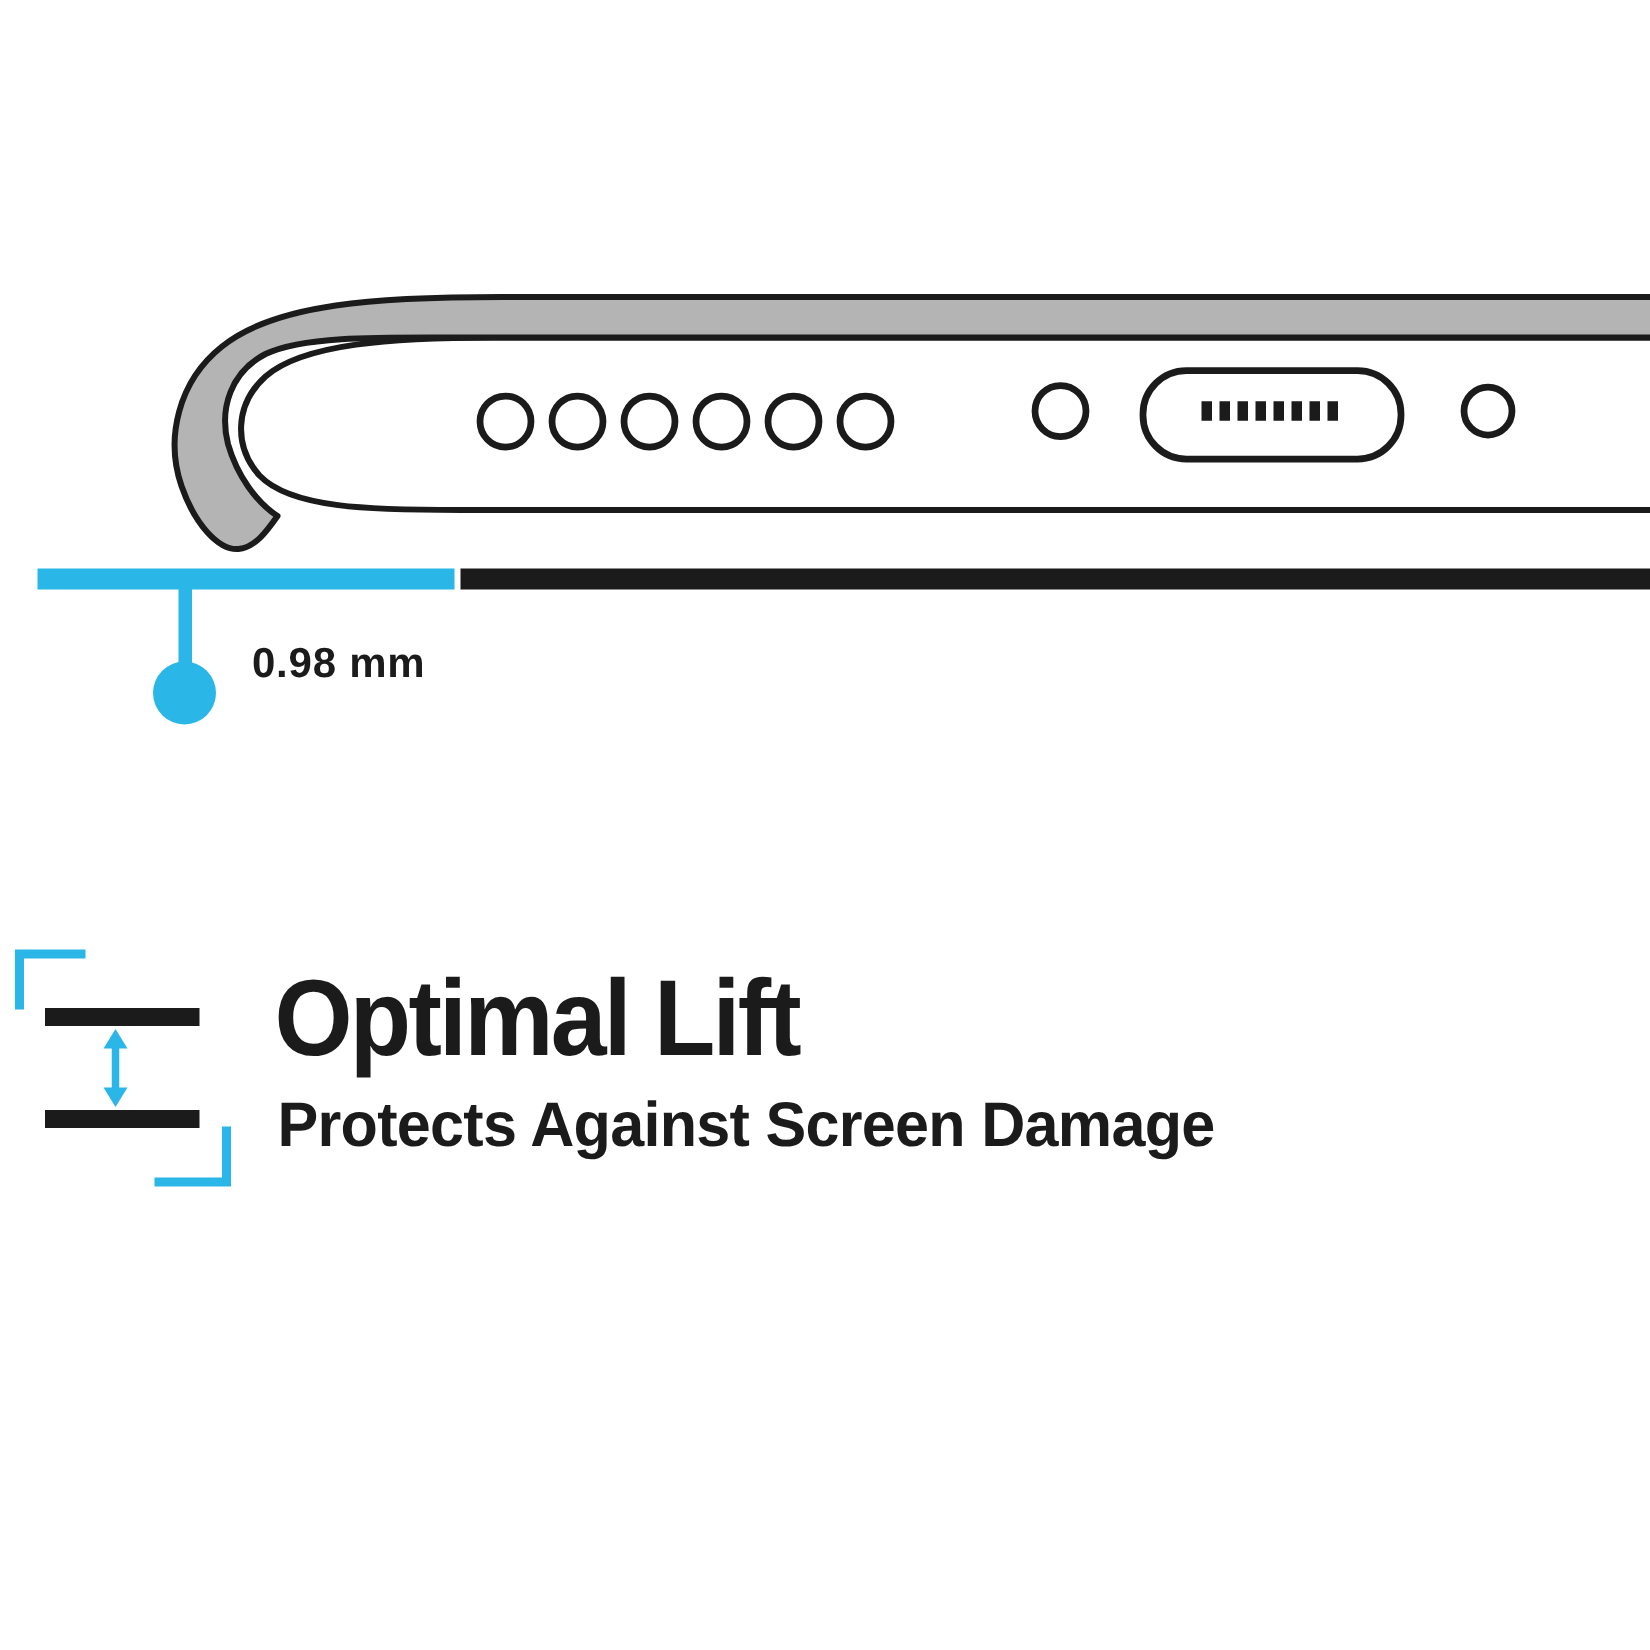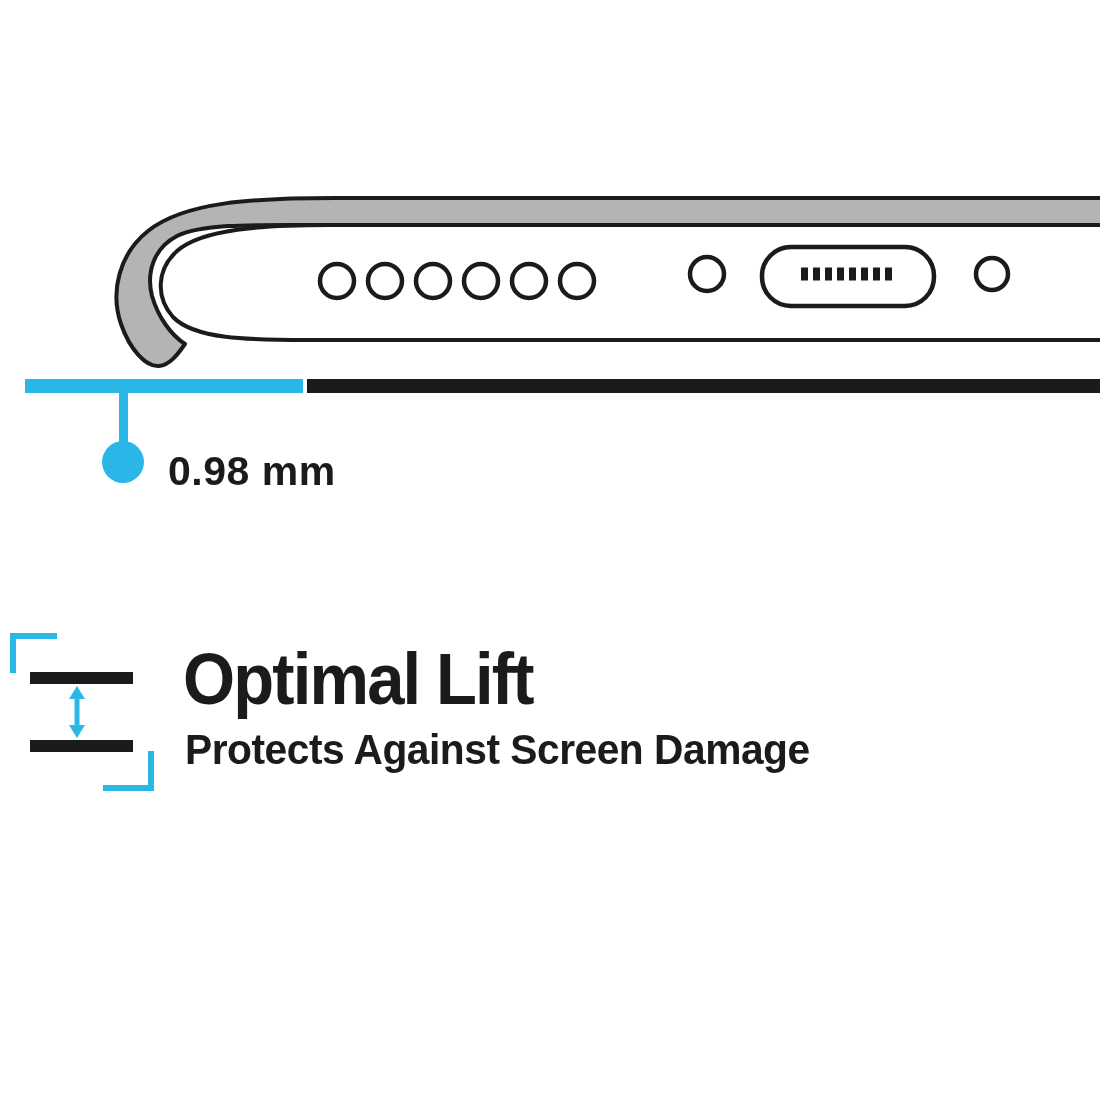--- a/index.html
+++ b/index.html
@@ -12,22 +12,22 @@
   html,body{margin:0;padding:0;}
   body{
     width:1100px;height:1100px;
     background:var(--background);
     font-family:"Liberation Sans","DejaVu Sans",sans-serif;
     position:relative;overflow:hidden;
   }
   .canvas{position:absolute;inset:0;}
   .illustration{position:absolute;left:0;top:0;}
   .measurement{
-    position:absolute;left:168px;top:448px;
-    font-size:41px;font-weight:bold;color:var(--ink);
+    position:absolute;left:168px;top:426px;
+    font-size:28px;font-weight:bold;color:var(--ink);
     letter-spacing:0.5px;
   }
   .lift-icon{position:absolute;left:0;top:625px;}
   .title{
     position:absolute;left:183px;top:638px;
     font-size:72px;font-weight:bold;color:var(--ink);
     letter-spacing:-2px;white-space:nowrap;
     transform:scaleX(0.93);transform-origin:left top;
   }
   .subtitle{

